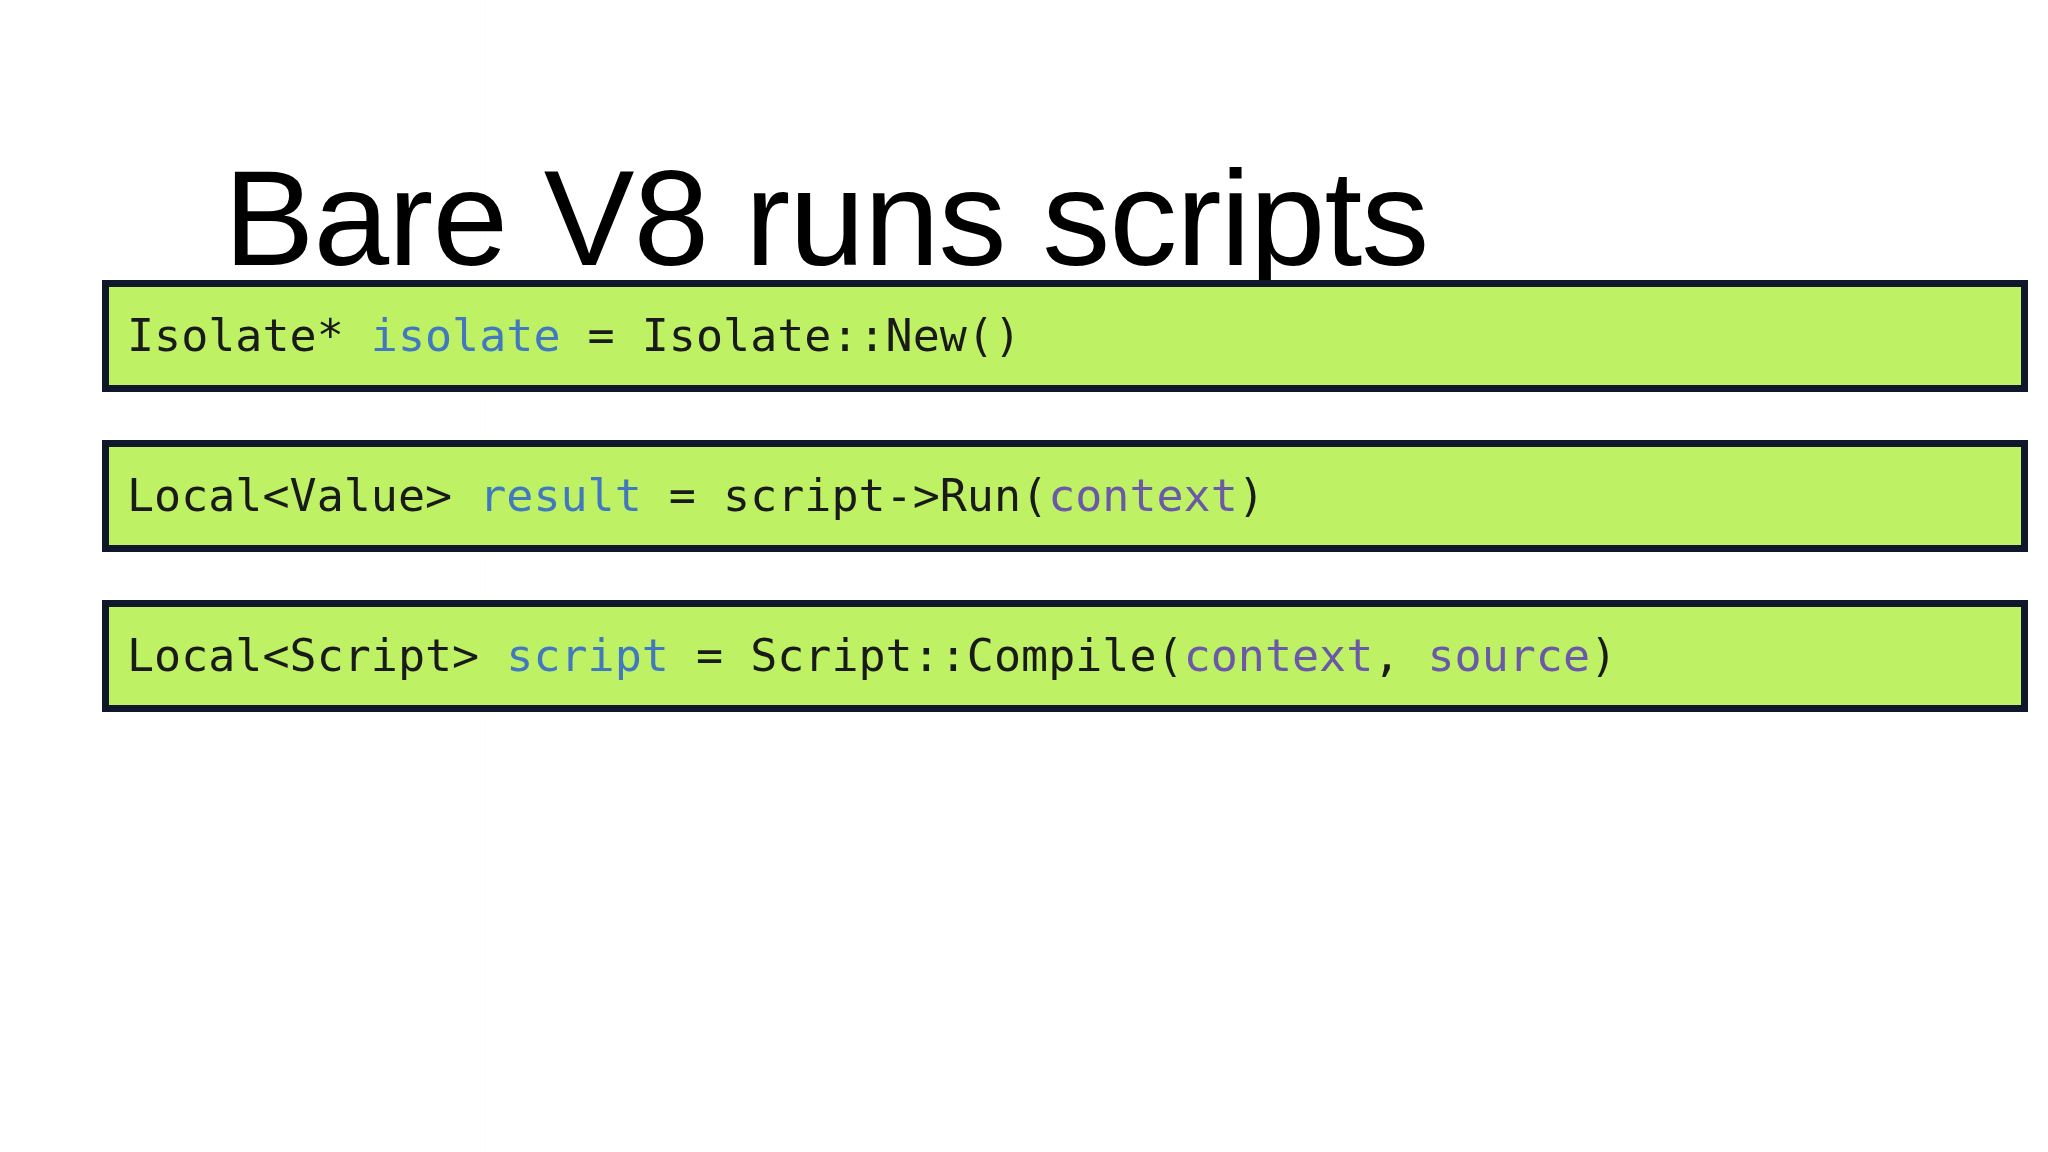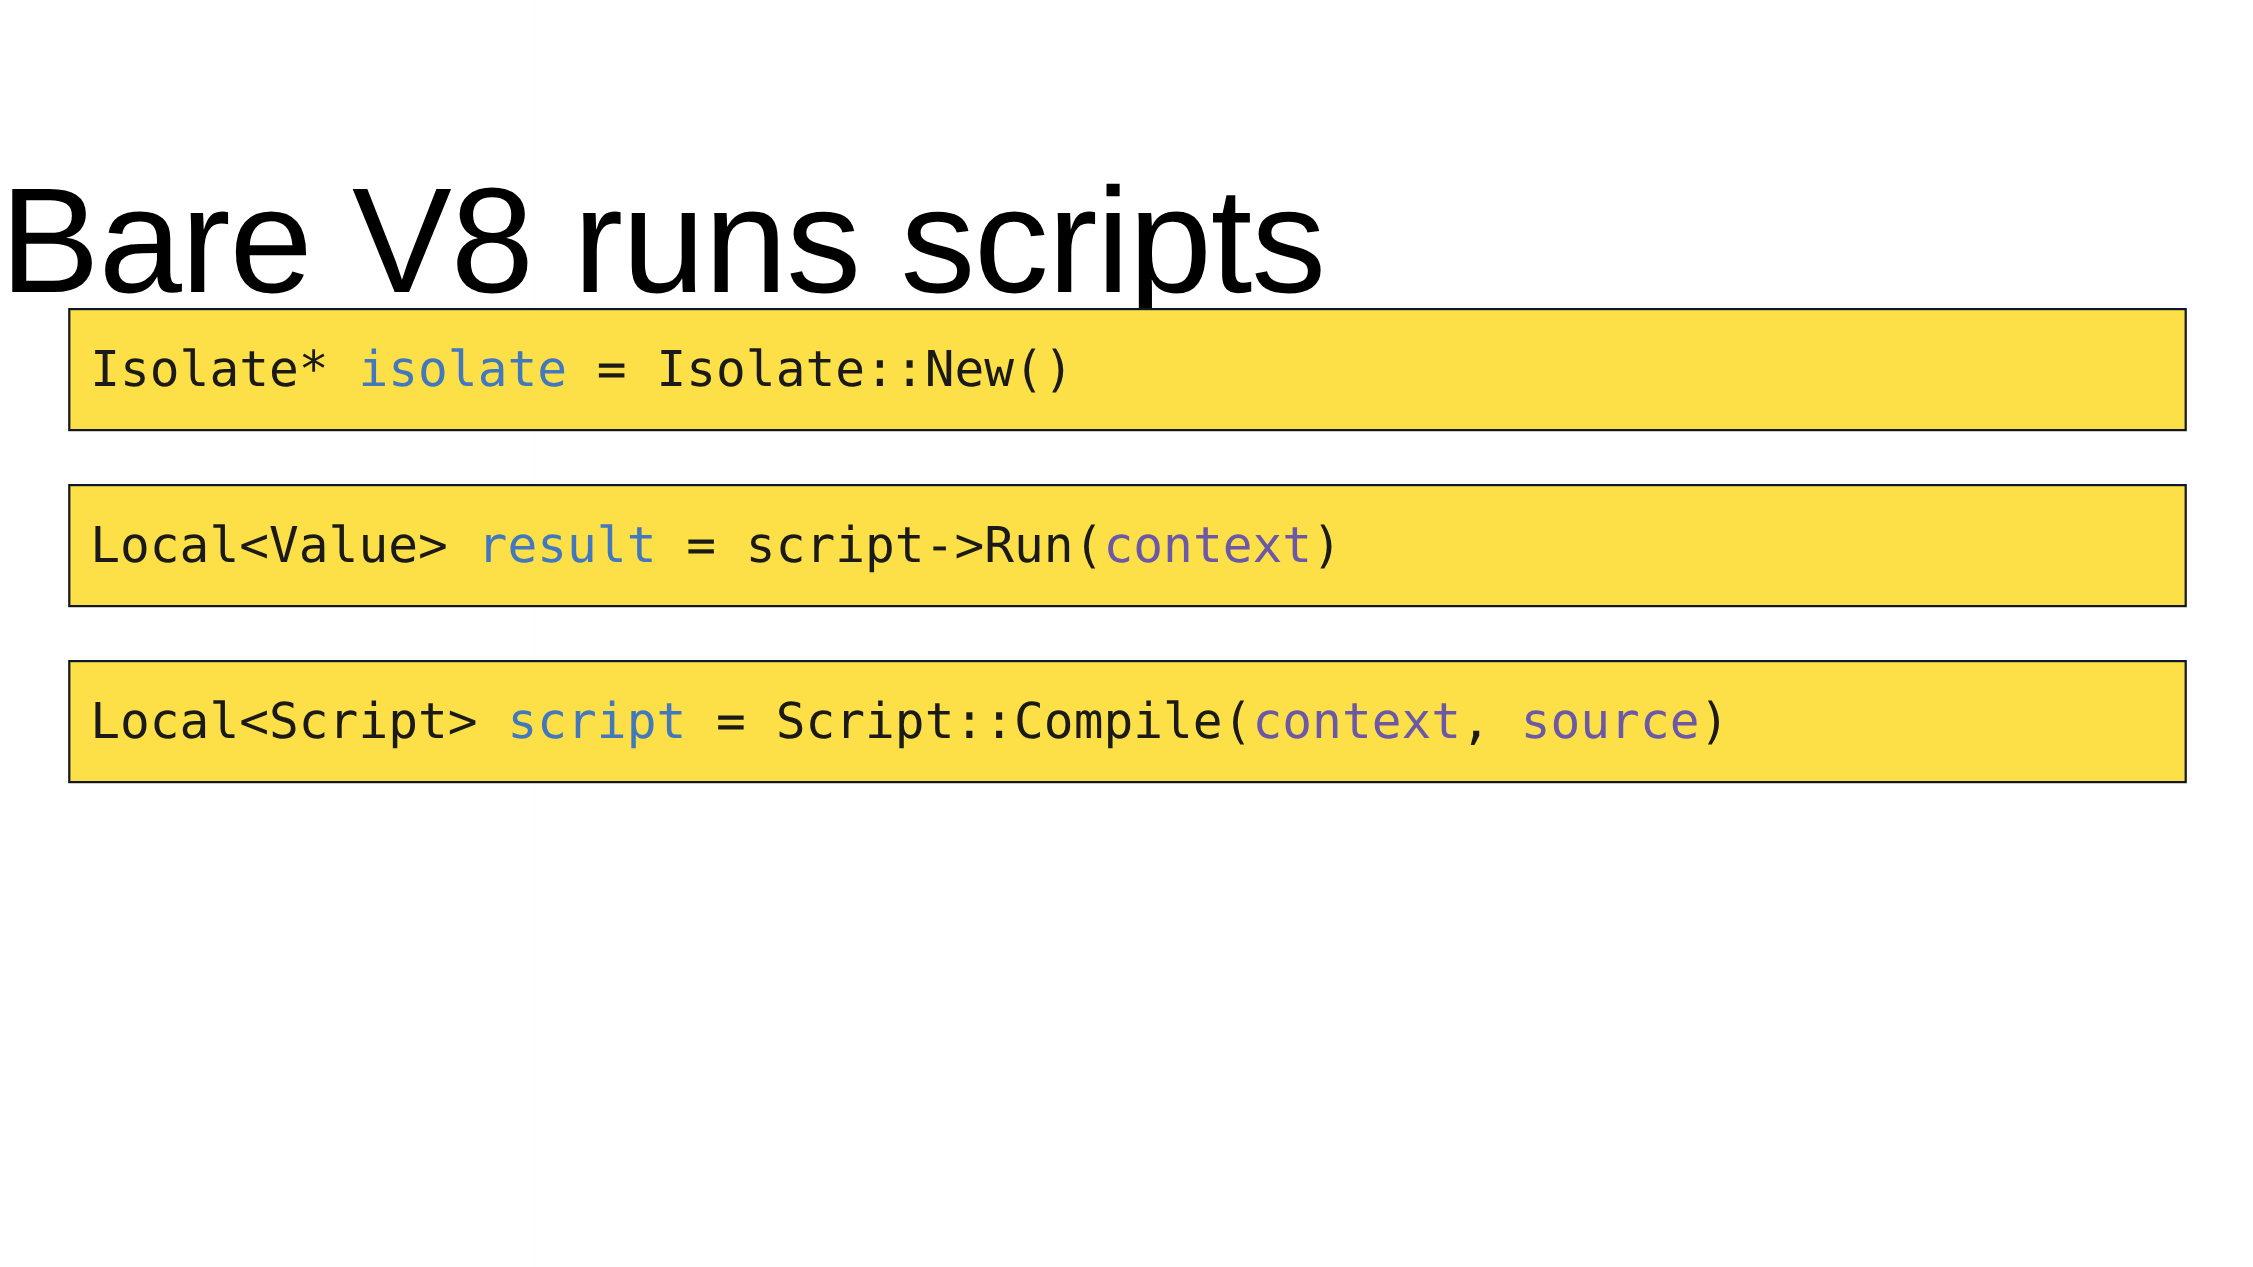--- a/index.html
+++ b/index.html
@@ -22,47 +22,48 @@
     height: 1152px;
     background: #ffffff;
     box-sizing: border-box;
   }
 
   .slide-title {
     position: absolute;
     top: 52px;
     left: 0;
     width: 1652px;
-    text-align: left;
+    text-align: center;
     font-family: "Liberation Sans", sans-serif;
     font-weight: 400;
     font-size: 136px;
     line-height: 150px;
     letter-spacing: -1px;
     color: #000000;
     white-space: nowrap;
   }
 
   .code-stack {
     position: absolute;
     top: 280px;
     left: 62px;
     width: 1926px;
   }
 
   .code-box {
     box-sizing: border-box;
     width: 1926px;
     height: 112px;
-    border: 2px solid #0f172a;
-    background: #fde047;
+    border: 7px solid #0f172a;
+    background: #bef264;
     margin-bottom: 48px;
     display: flex;
     align-items: center;
     overflow: hidden;
+    margin-left: 40px;
   }
   .code-box:last-child {
     margin-bottom: 0;
   }
 
   .code-line {
     font-family: "DejaVu Sans Mono", "Liberation Mono", monospace;
     font-size: 45px;
     line-height: 52px;
     letter-spacing: 0px;

